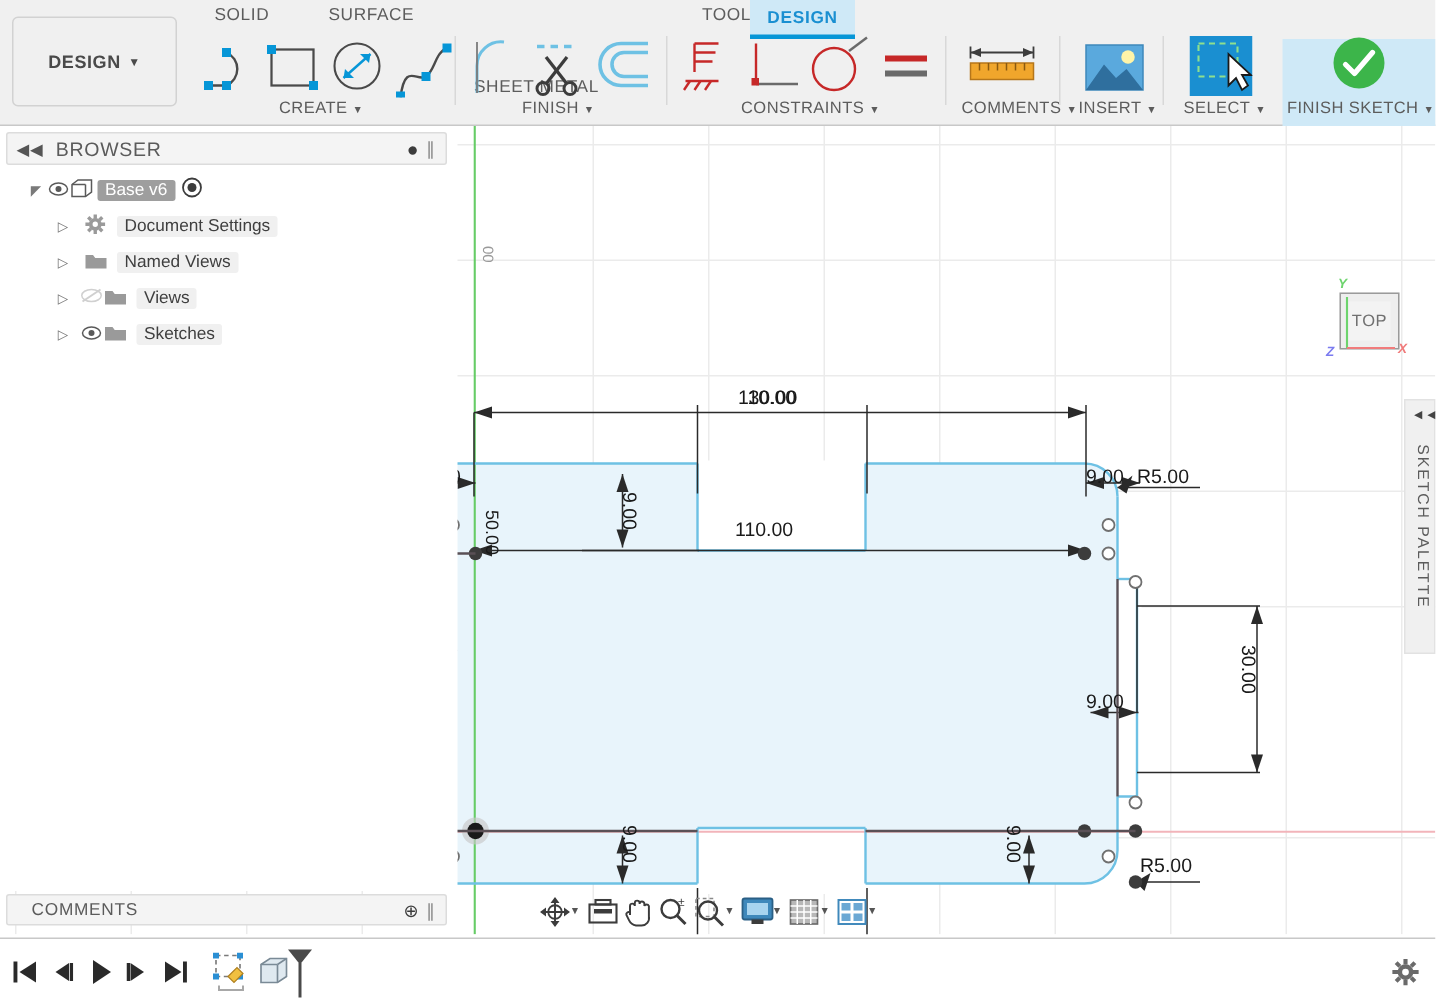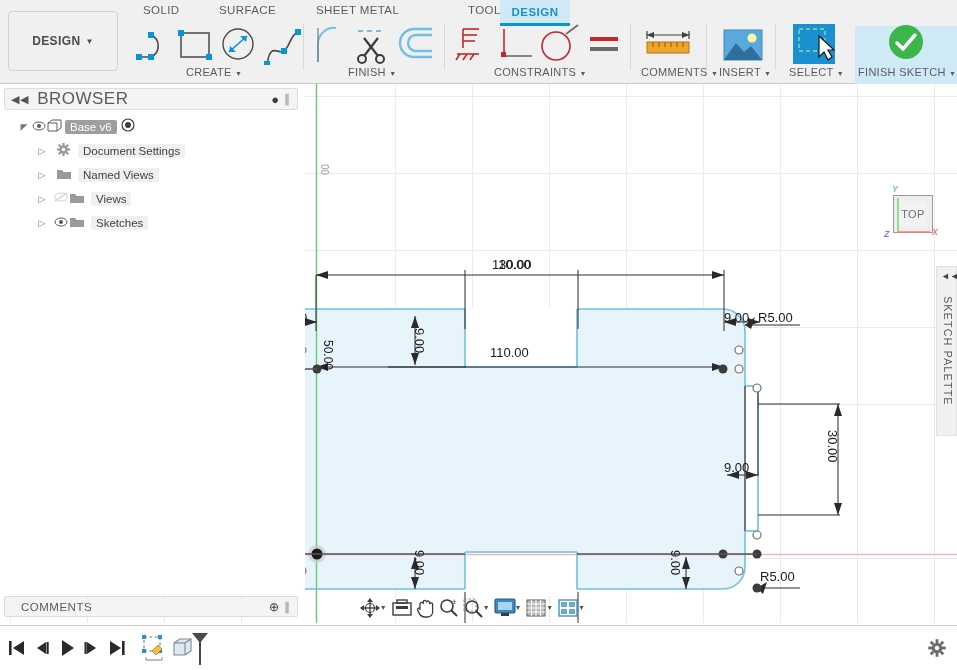--- a/index.html
+++ b/index.html
@@ -48,21 +48,21 @@
   #browser {
     position:absolute; left:0; top:84px; width:305px; height:510px;
     background:#ffffff;
   }
   .panel-head {
     position:absolute; left:4px; top:4px; width:294px; height:22px;
     background:#f4f4f4; border:1px solid #dcdcdc; border-radius:2px;
     display:flex; align-items:center;
   }
   .panel-head .cc { margin-left:6px; font-size:11px; color:#555; letter-spacing:.6px; }
-  .panel-head .ptitle { margin-left:8px; font-size:17px; color:#5b5b5b; letter-spacing:.5px; }
+  .panel-head .ptitle { margin-left:8px; font-size:13px; color:#5b5b5b; letter-spacing:.5px; }
   .panel-head .dot { position:absolute; right:18px; font-size:13px; color:#3c3c3c; }
   .panel-head .grip { position:absolute; right:7px; font-size:12px; color:#8a8a8a; }
 
   .tree-row { position:absolute; height:19px; display:flex; align-items:center; }
   .tw { display:inline-block; width:12px; text-align:center; font-size:9px; color:#7a7a7a; }
   .eye { display:inline-block; width:17px; text-align:center; }
   .tlabel { font-size:11.5px; color:#3f3f3f; padding:1px 5px; border-radius:2px; }
   .tlabel.sel { background:#9e9e9e; color:#ffffff; }
   .tlabel.gray { background:#f0f0f0; }
   .folder { display:inline-block; width:18px; }
@@ -366,21 +366,21 @@
 
 <div id="ribbon">
 
   <div class="design-box">
     <span>DESIGN</span>
     <span style="margin-left:5px; font-size:8px;">▼</span>
   </div>
 
   <div class="tab-label" style="left:143px;">SOLID</div>
   <div class="tab-label" style="left:219px;">SURFACE</div>
-  <div class="tab-label" style="left:316px;">SHEET METAL</div>
+  <div class="tab-label" style="left:316px;margin-top:48px;">SHEET METAL</div>
   <div class="tab-label" style="left:428px;margin-left:40px;">TOOLS</div>
   <div class="tab-active" style="left:500px; width:70px;">DESIGN</div>
 
   <svg class="ic" style="left:135px; top:27px;" width="42" height="36">
     <path d="M4,30 L16,30 A12,12 0 0 0 16,8" stroke="#4a4a4a" stroke-width="1.6" fill="none"></path>
     <rect x="1" y="27" width="6" height="6" fill="#0696d7"></rect>
     <rect x="13" y="27" width="6" height="6" fill="#0696d7"></rect>
     <rect x="13" y="5" width="6" height="6" fill="#0696d7"></rect>
   </svg>
   <svg class="ic" style="left:176px; top:27px;" width="42" height="36">

